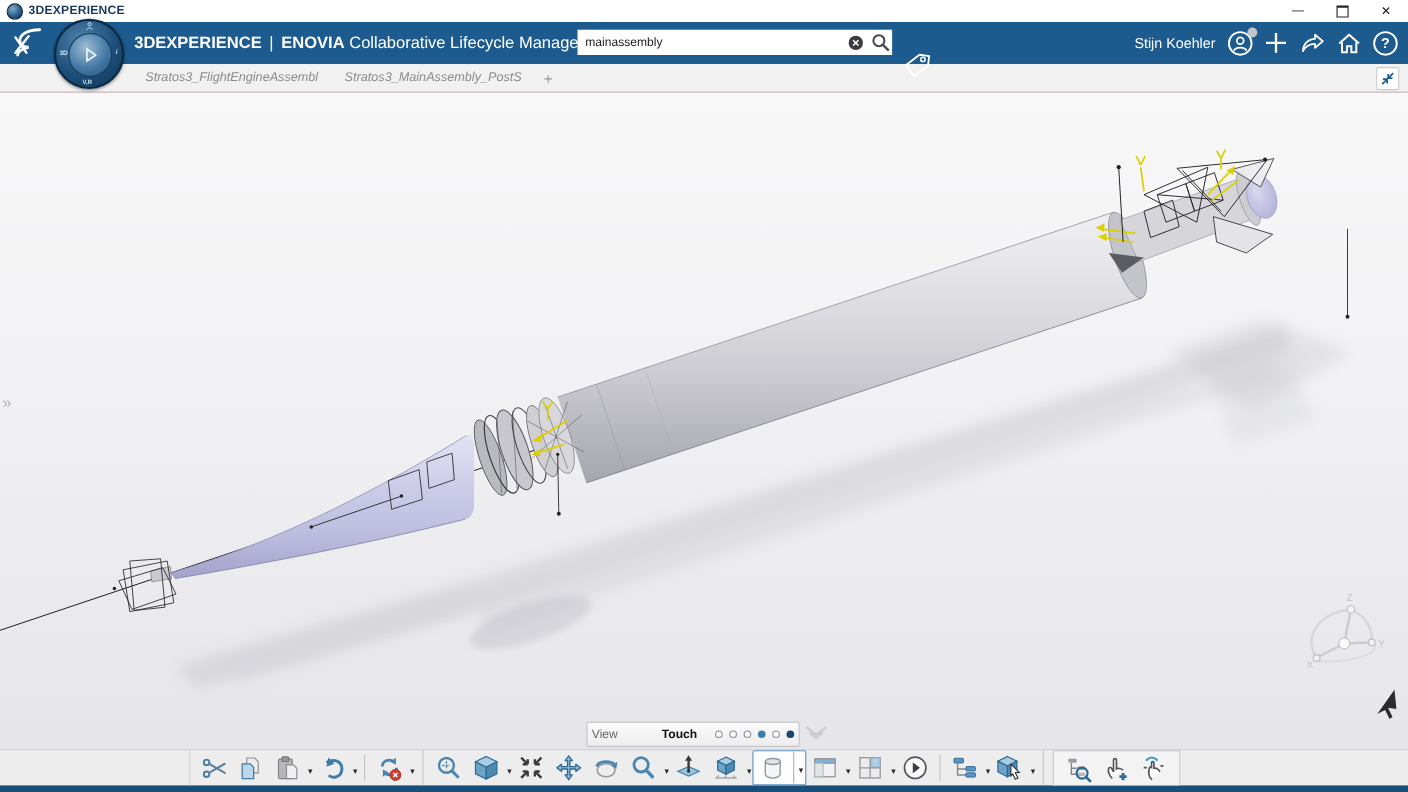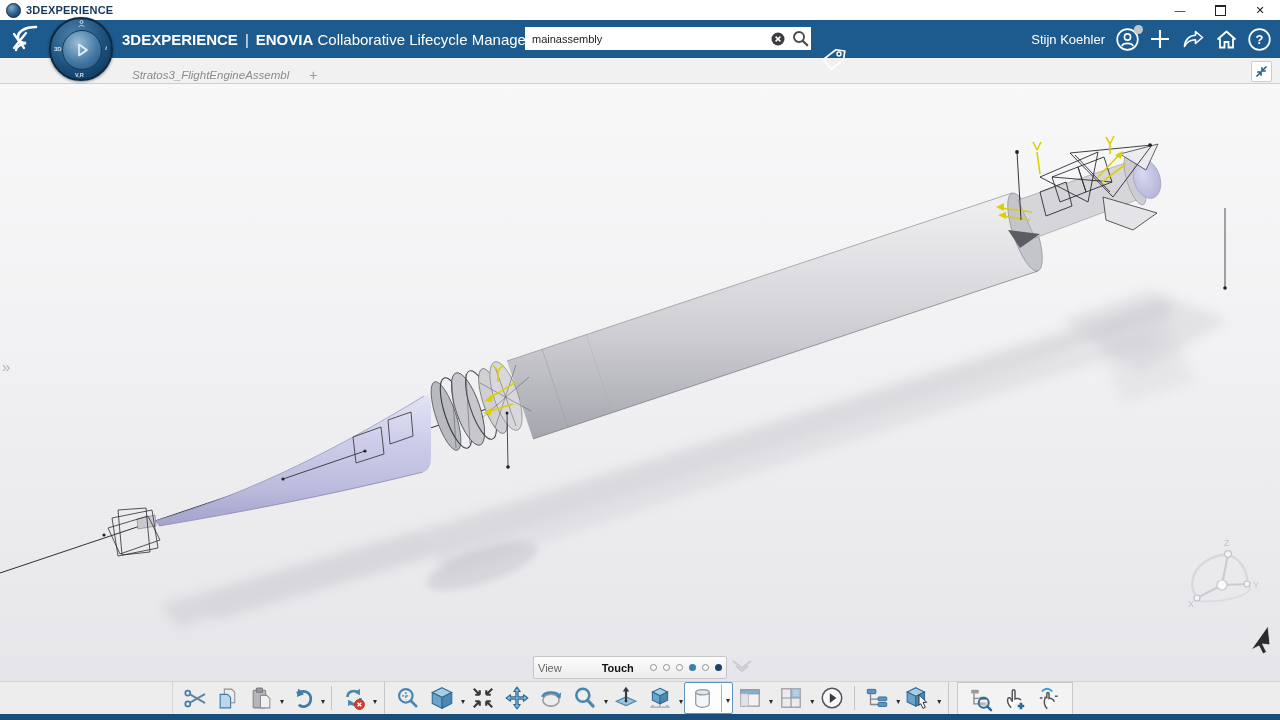--- a/index.html
+++ b/index.html
@@ -37,21 +37,21 @@
   .compass .inner{position:absolute;left:13px;top:13px;width:38px;height:38px;border-radius:50%;
      background:radial-gradient(circle at 40% 32%,#9dbdd6 0%,#447aa5 55%,#204e78 100%);
      border:1px solid #123a5c;display:flex;align-items:center;justify-content:center;}
   .compass .q{position:absolute;font-size:6px;color:#cfe3f2;font-weight:700;}
   .compass .q.l{left:5px;top:29px;}
   .compass .q.r{right:6px;top:28px;font-style:italic;}
   .compass .q.b{left:26px;bottom:3px;font-size:5.5px;}
   .compass .q.t{left:29px;top:3px;}
 
   
-  .tabbar{position:absolute;top:58px;left:0;right:0;height:25px;background:#f1f1f2;border-bottom:1px solid #cfcfd2;z-index:10;display:flex;align-items:flex-end;}
+  .tabbar{position:absolute;top:58px;left:0;right:0;height:25px;background:#f1f1f2;border-bottom:1px solid #cfcfd2;z-index:10;display:flex;align-items:center;}
   .tabs{display:flex;margin-left:120px;}
   .tab{display:flex;align-items:center;padding:0 12px;font-size:11.5px;font-style:italic;color:#8b8b8f;position:relative;cursor:pointer;white-space:nowrap;}
   .tab.active{color:#1d5b8f;font-weight:700;}
   .tab.active::after{content:"";position:absolute;left:2px;right:8px;bottom:0;height:3px;background:#1d5b8f;}
   .tab-add{display:flex;align-items:center;padding:0 8px;color:#9a9a9e;font-size:14px;font-style:normal;cursor:pointer;}
   .restore-btn{position:absolute;right:8px;top:3px;width:19px;height:19px;background:#fff;border:1px solid #c9ccd0;border-radius:2px;display:flex;align-items:center;justify-content:center;cursor:pointer;}
 
   
   .viewport{position:absolute;top:84px;left:0;right:0;height:597px;
      background:linear-gradient(180deg,#f8f8f9 0%,#f1f1f3 45%,#e6e6ea 100%);overflow:hidden;}
@@ -184,20 +184,21 @@
         </svg>
     </span>
     <span class="q l">3D</span>
     <span class="q r">i</span>
     <span class="q b">V,R</span>
   </div>
 
   <div class="tabbar">
     <div class="tabs">
       <div class="tab">Stratos3_FlightEngineAssembl</div>
+      <div class="tab">Stratos3_MainAssembly_PostS</div>
       <div class="tab-add">+</div>
     </div>
     <div class="restore-btn">
       <svg width="15" height="15" viewBox="0 0 15 15">
         <path d="M12.5 2.5 L8.5 6.5" stroke="#1d5b8f" stroke-width="1.6"></path>
           <path d="M8 3.2 L8 7 L11.8 7" fill="none" stroke="#1d5b8f" stroke-width="1.6"></path>
         <path d="M2.5 12.5 L6.5 8.5" stroke="#1d5b8f" stroke-width="1.6"></path>
           <path d="M7 11.8 L7 8 L3.2 8" fill="none" stroke="#1d5b8f" stroke-width="1.6"></path>
       </svg>
     </div>

